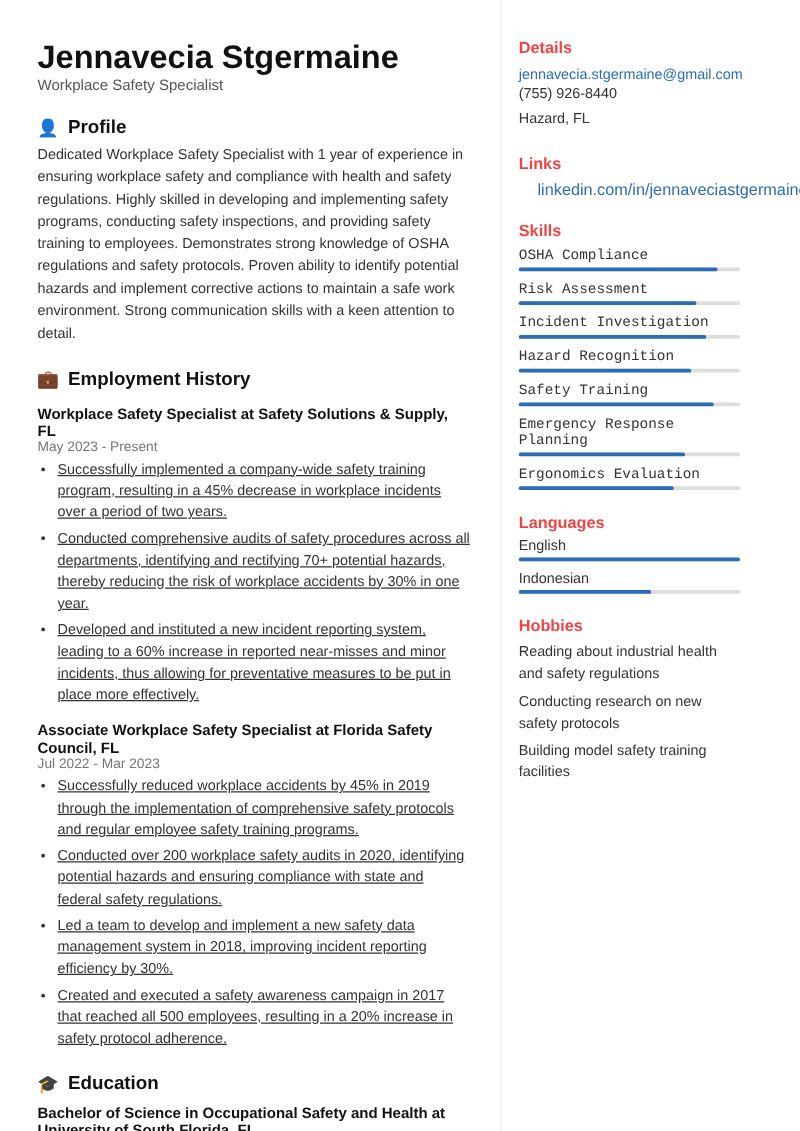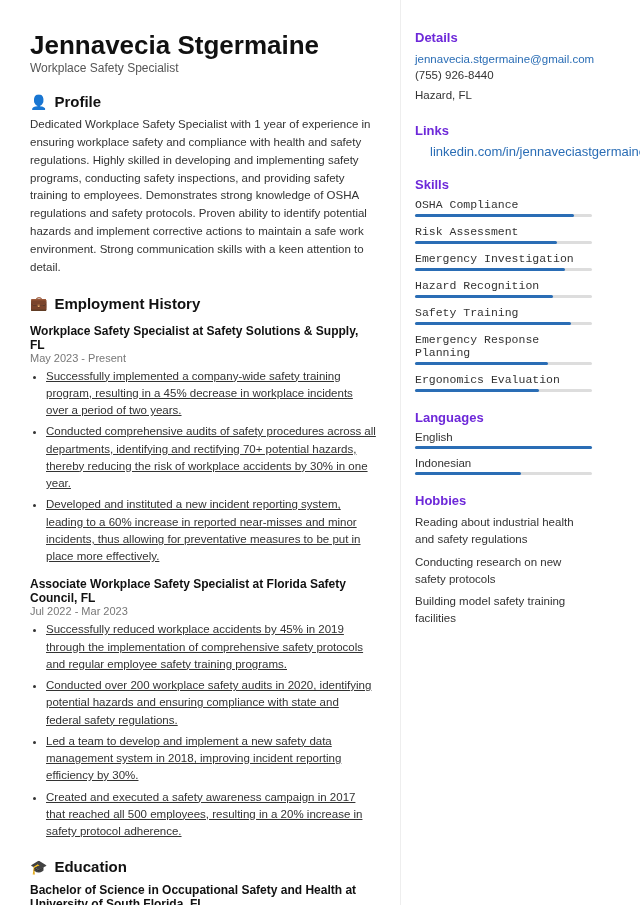--- a/index.html
+++ b/index.html
@@ -87,21 +87,21 @@
     .right {
       width: 210px;
       min-width: 200px;
       padding: 30px 18px 30px 14px;
       border-left: 1px solid #eee;
       background: #fff;
     }
     .right-section-title {
       font-size: 13px;
       font-weight: bold;
-      color: #6d28d9;
+      color: #ef4444;
       margin-top: 18px;
       margin-bottom: 6px;
     }
     .right-section-title:first-child {
       margin-top: 0;
     }
     .detail-link {
       color: #2a6db5;
       font-size: 11.5px;
       text-decoration: none;
@@ -222,21 +222,21 @@
             <div class="skill-bar-fill" style="width: 90%;"></div>
           </div>
         </div>
         <div class="skill-item">
           <div class="skill-name">Risk Assessment</div>
           <div class="skill-bar-bg">
             <div class="skill-bar-fill" style="width: 80%;"></div>
           </div>
         </div>
         <div class="skill-item">
-          <div class="skill-name">Emergency Investigation</div>
+          <div class="skill-name">Incident Investigation</div>
           <div class="skill-bar-bg">
             <div class="skill-bar-fill" style="width: 85%;"></div>
           </div>
         </div>
         <div class="skill-item">
           <div class="skill-name">Hazard Recognition</div>
           <div class="skill-bar-bg">
             <div class="skill-bar-fill" style="width: 78%;"></div>
           </div>
         </div>

